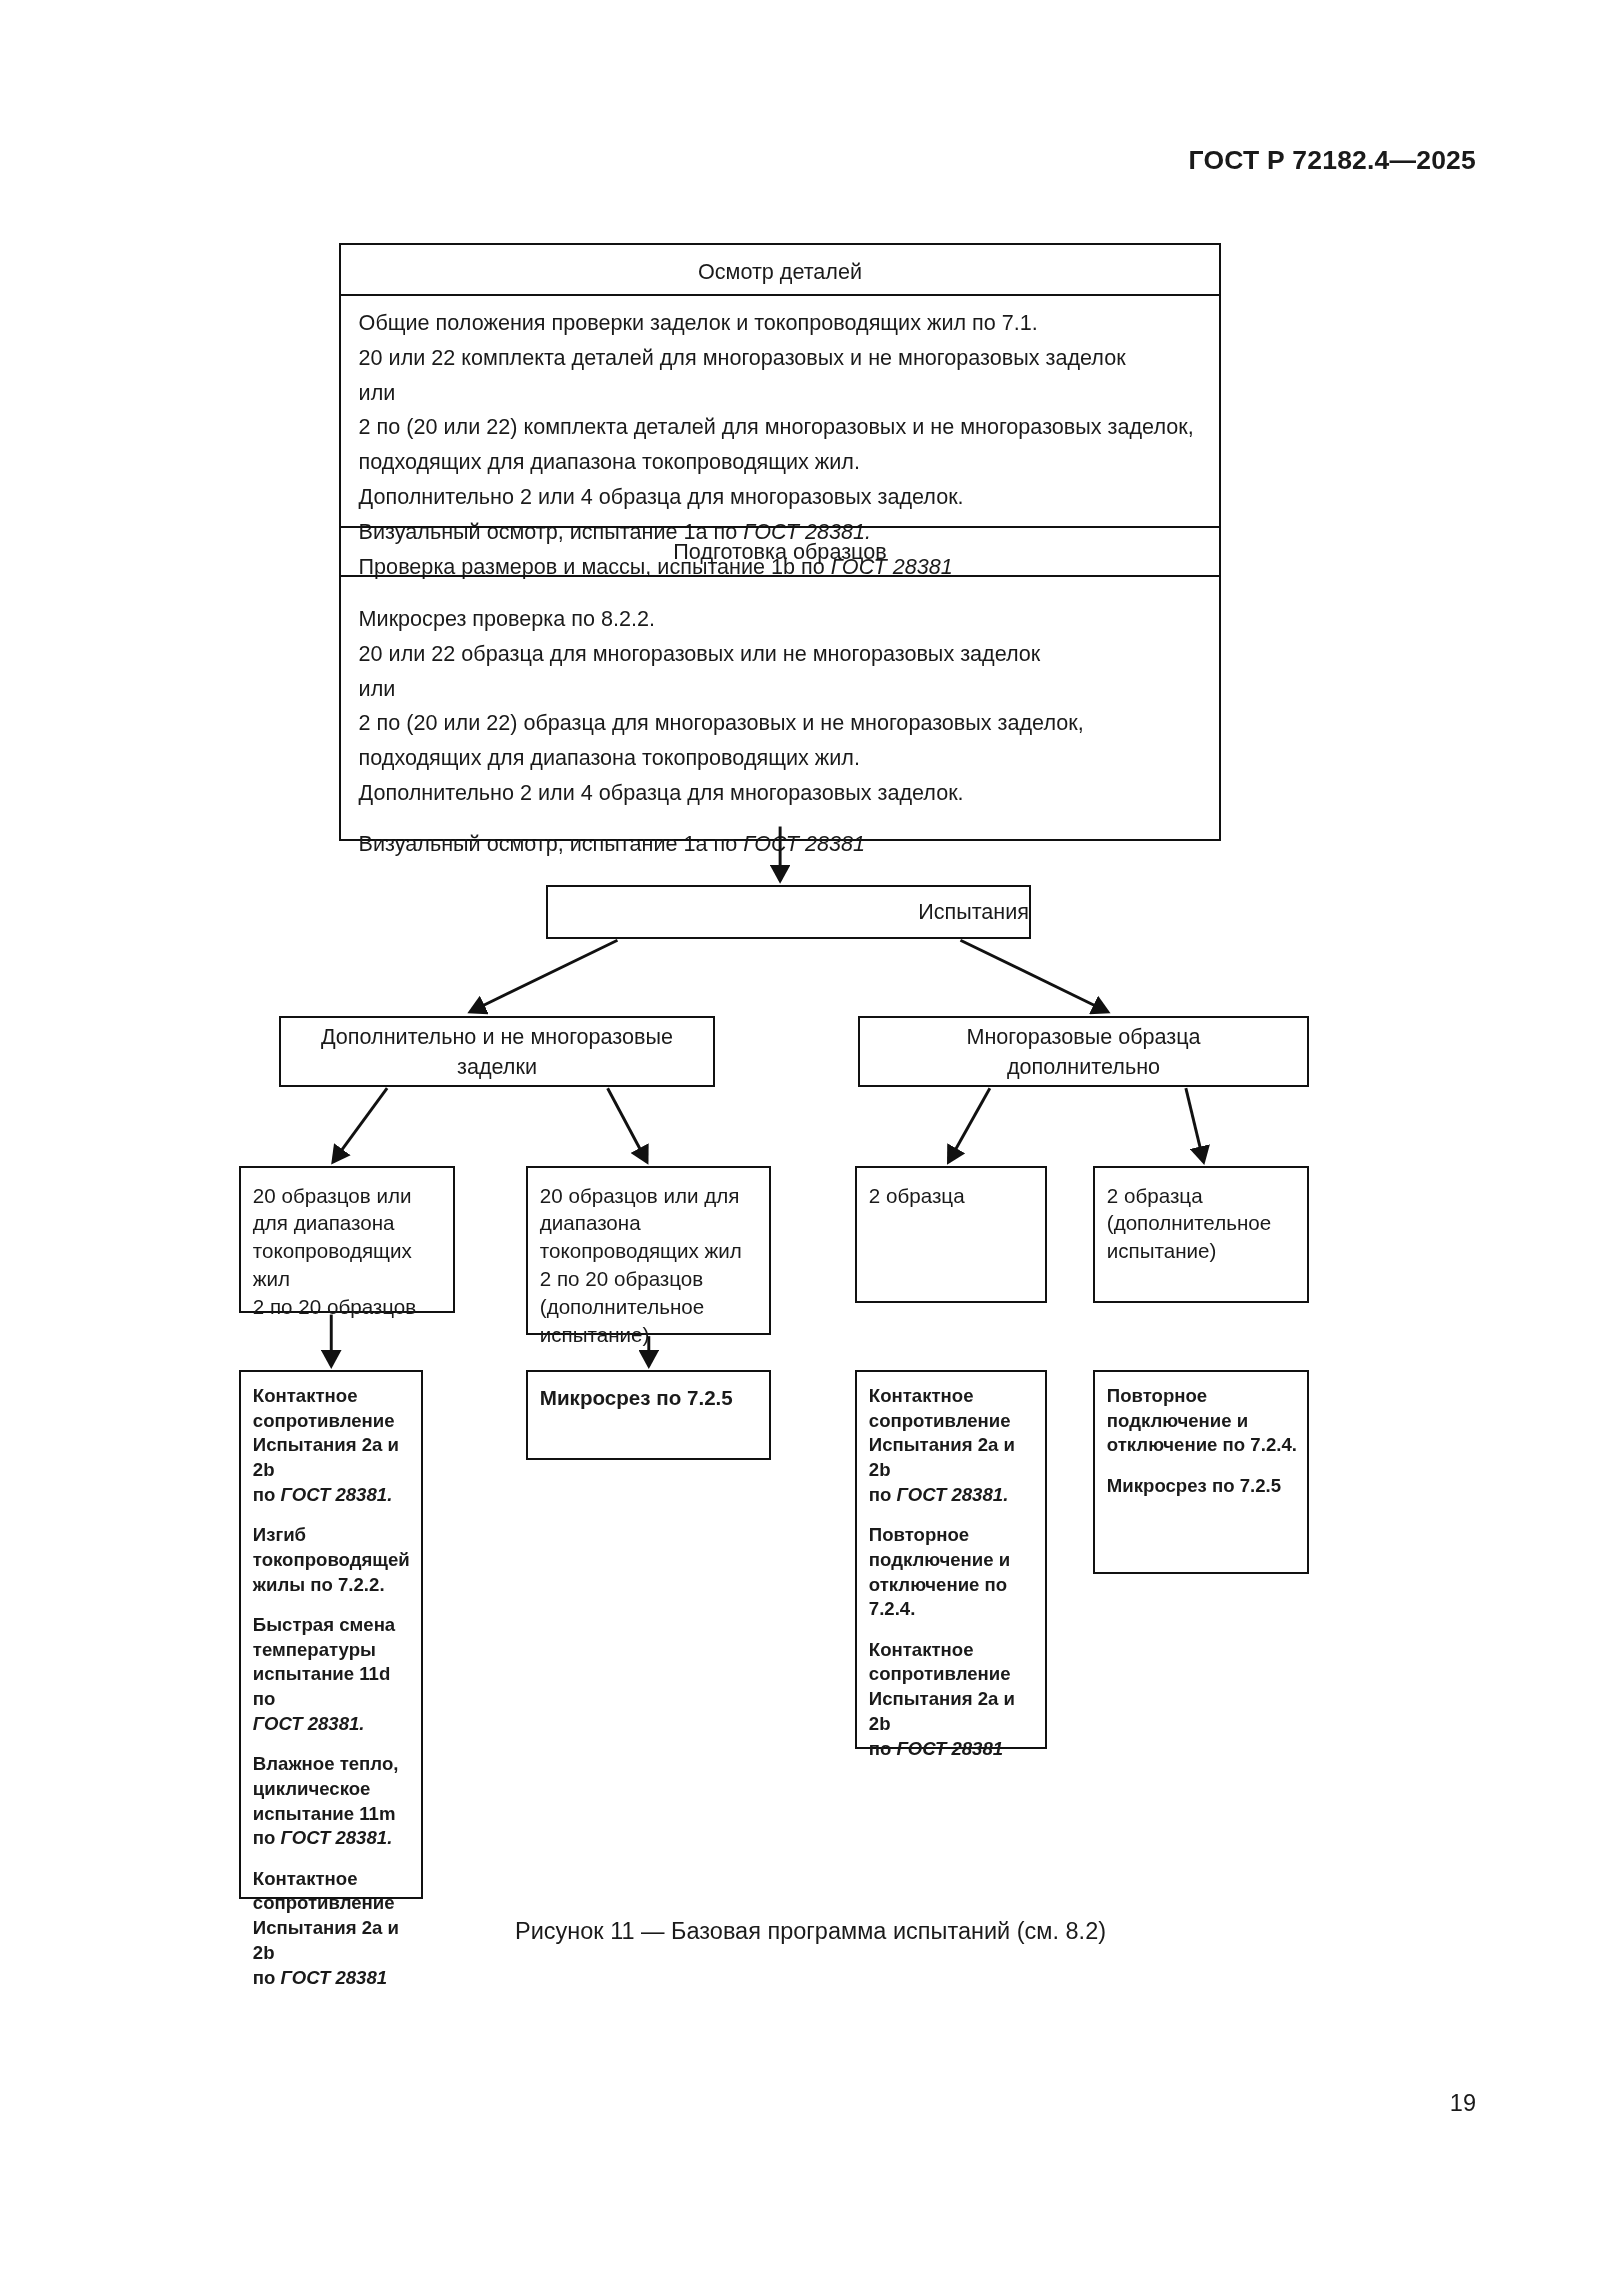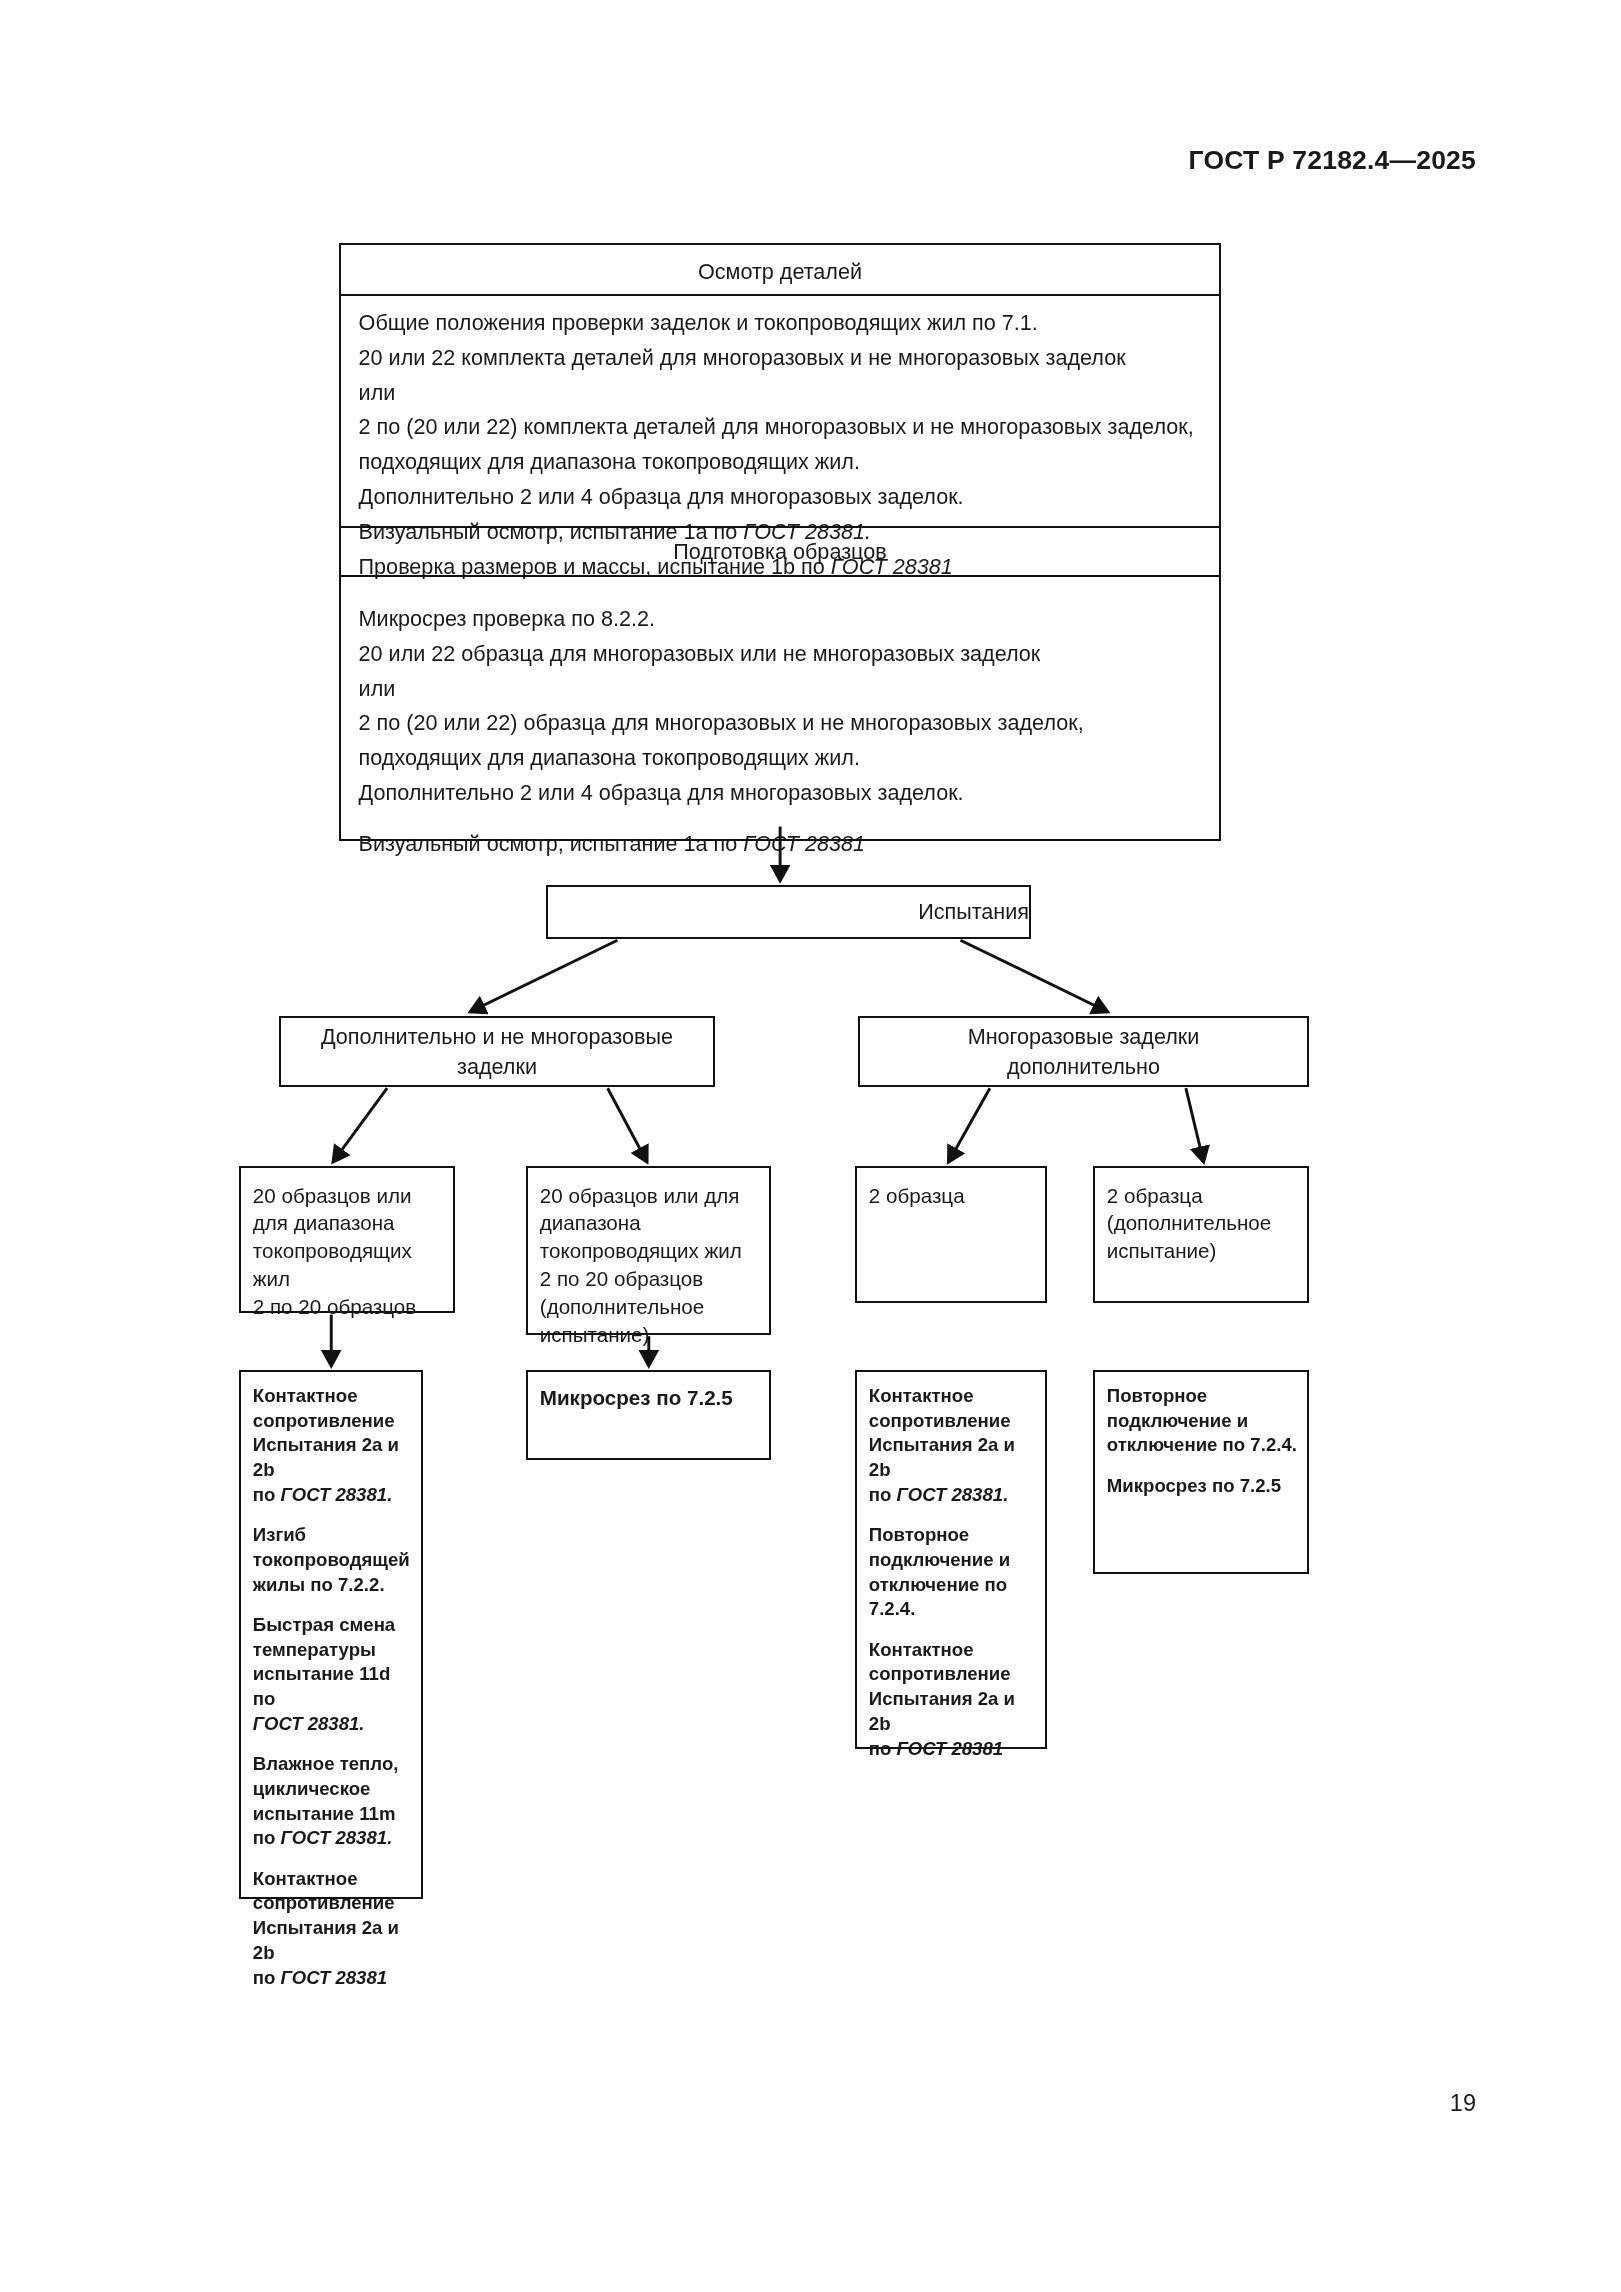--- a/index.html
+++ b/index.html
@@ -192,21 +192,21 @@
   <div class="center-label" style="left:546px; top:885px; width:485px; height:54px;justify-content:flex-end;">
     <span>Испытания</span>
   </div>
 
   <div class="center-label" style="left:279px; top:1016px; width:436px; height:71px; white-space:pre-line;">
     <span>Дополнительно и не многоразовые
 заделки</span>
   </div>
 
   <div class="center-label" style="left:858px; top:1016px; width:451px; height:71px; white-space:pre-line;">
-    <span>Многоразовые заделки
+    <span>Многоразовые образца
 дополнительно</span>
   </div>
 
   <div class="mid" style="left:239px; top:1166px; width:216px; height:147px;">
     <div class="pad" style="white-space:pre-line;">20 образцов или
 для диапазона
 токопроводящих
 жил
 2 по 20 образцов</div>
   </div>
@@ -303,16 +303,17 @@
     <line x1="620" y1="1110" x2="660" y2="1185" stroke="#111" stroke-width="3" marker-end="url(#ah)"></line>
 
     <line x1="1010" y1="1110" x2="968" y2="1185" stroke="#111" stroke-width="3" marker-end="url(#ah)"></line>
     <line x1="1210" y1="1110" x2="1228" y2="1185" stroke="#111" stroke-width="3" marker-end="url(#ah)"></line>
 
     <line x1="338" y1="1341" x2="338" y2="1393" stroke="#111" stroke-width="3" marker-end="url(#ah)"></line>
 
     <line x1="662" y1="1363" x2="662" y2="1393" stroke="#111" stroke-width="3" marker-end="url(#ah)"></line>
   </svg>
 
+  <div class="figure-caption">Рисунок 11 — Базовая программа испытаний (см. 8.2)</div>
   <div class="page-number">19</div>
 
 </div>
 
 
 </body></html>

